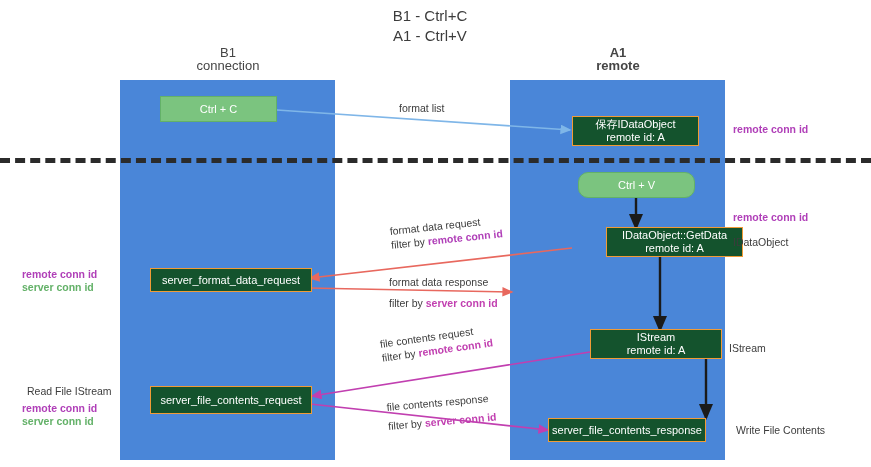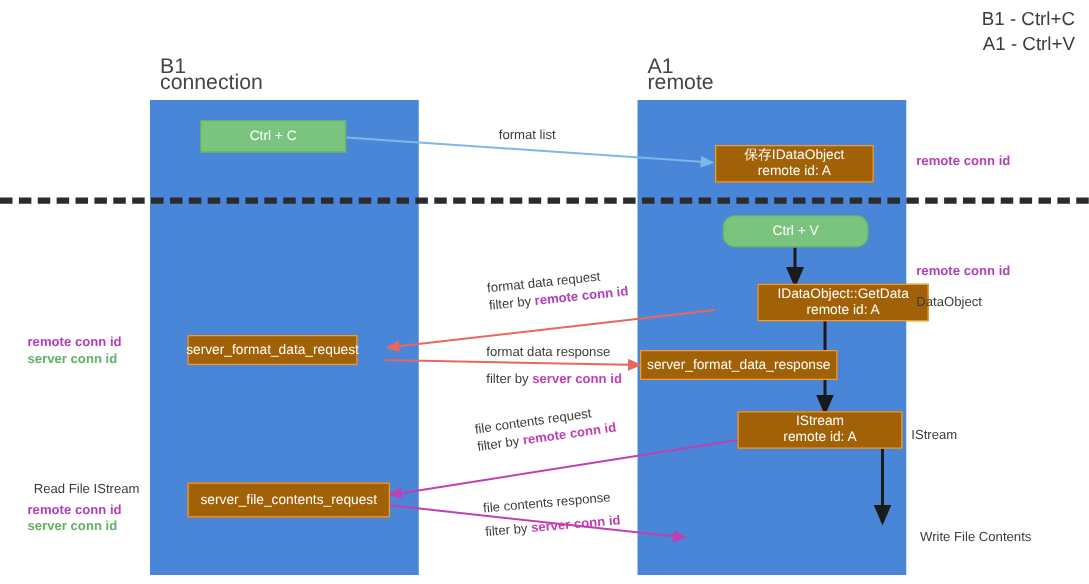--- a/index.html
+++ b/index.html
@@ -11,38 +11,38 @@
     position:relative;
   }
   #stage{position:absolute;left:0;top:0;width:871px;height:467px;}
 
   .lane{position:absolute;background:#4a86d8;}
   .lane-b1{left:120px;top:80px;width:215px;height:380px;}
   .lane-a1{left:510px;top:80px;width:215px;height:380px;}
 
   .title{
     position:absolute;left:0;top:6px;width:860px;
-    text-align:right;font-size:15px;color:#3c3c3c;line-height:20px;
+    text-align:center;font-size:15px;color:#3c3c3c;line-height:20px;
     white-space:pre-line;
   }
   .col-head{
-    position:absolute;text-align:left;font-size:17px;color:#454545;
+    position:absolute;text-align:center;font-size:13px;color:#454545;
     line-height:13px;white-space:pre-line;width:200px;
   }
   .col-head-b1{left:128px;top:46px;}
-  .col-head-a1{left:518px;top:46px;}
+  .col-head-a1{left:518px;top:46px;font-weight:bold;}
 
   .box{
     position:absolute;box-sizing:border-box;
     display:flex;align-items:center;justify-content:center;
     text-align:center;color:#ffffff;font-size:11px;line-height:13px;
     white-space:pre-line;
   }
   .box-green{background:#7bc47f;border:1px solid #63b168;}
-  .box-orange{background:#a16207;border:1px solid #f29b36;}
+  .box-orange{background:#14532d;border:1px solid #f29b36;}
 
   .note{
     position:absolute;font-size:10.5px;line-height:13px;color:#3c3c3c;
     white-space:pre-line;
   }
   .note-purple{color:#b03fb8;font-weight:bold;}
   .note-green{color:#63b168;font-weight:bold;}
 
   .lbl{
     position:absolute;font-size:10.5px;line-height:14px;color:#3c3c3c;
@@ -115,29 +115,29 @@
   <div class="box box-green" style="left:160px;top:96px;width:117px;height:26px;">Ctrl + C</div>
 
   <div class="box box-orange" style="left:572px;top:116px;width:127px;height:30px;">保存IDataObject
 remote id: A</div>
 
   <div class="box box-green" style="left:578px;top:172px;width:117px;height:26px;border-radius:10px;">Ctrl + V</div>
 
   <div class="box box-orange" style="left:568px;top:227px;width:137px;height:30px;margin-left:38px;">IDataObject::GetData
 remote id: A</div>
 
-  <div class="box box-orange" style="left:150px;top:268px;width:136px;height:24px;">server_format_data_request</div>
+  <div class="box box-orange" style="left:150px;top:268px;width:162px;height:24px;">server_format_data_request</div>
 
-  <div class="box box-orange" style="left:512px;top:280px;width:158px;height:24px;">server_format_data_response</div>
 
   <div class="box box-orange" style="left:590px;top:329px;width:132px;height:30px;">IStream
 remote id: A</div>
 
   <div class="box box-orange" style="left:150px;top:386px;width:162px;height:28px;">server_file_contents_request</div>
 
+  <div class="box box-orange" style="left:548px;top:418px;width:158px;height:24px;">server_file_contents_response</div>
 
   <div class="lbl" style="left:399px;top:101px;">
     <span>format list</span>
   </div>
 
   <div class="lbl rot" style="left:389px;top:224px;transform:rotate(-6deg);">
     <div>format data request</div>
     <div><span>filter by </span><span class="hl-purple">remote conn id</span></div>
   </div>
 
@@ -153,21 +153,21 @@
 
   <div class="lbl rot" style="left:386px;top:400px;transform:rotate(-5deg);">
     <div>file contents response</div>
     <div style="margin-top:5px;"><span>filter by </span><span class="hl-magenta">server conn id</span></div>
   </div>
 
   <div class="note note-purple" style="left:733px;top:123px;">remote conn id</div>
 
   <div class="note note-purple" style="left:733px;top:211px;">remote conn id</div>
 
-  <div class="note" style="left:733px;top:236px;">DataObject</div>
+  <div class="note" style="left:733px;top:236px;">IDataObject</div>
 
   <div class="note" style="left:729px;top:342px;">IStream</div>
 
   <div class="note" style="left:736px;top:424px;">Write File Contents</div>
 
   <div class="note note-purple" style="left:22px;top:268px;">remote conn id</div>
 
   <div class="note note-green" style="left:22px;top:281px;">server conn id</div>
 
   <div class="note" style="left:27px;top:385px;">Read File IStream</div>

